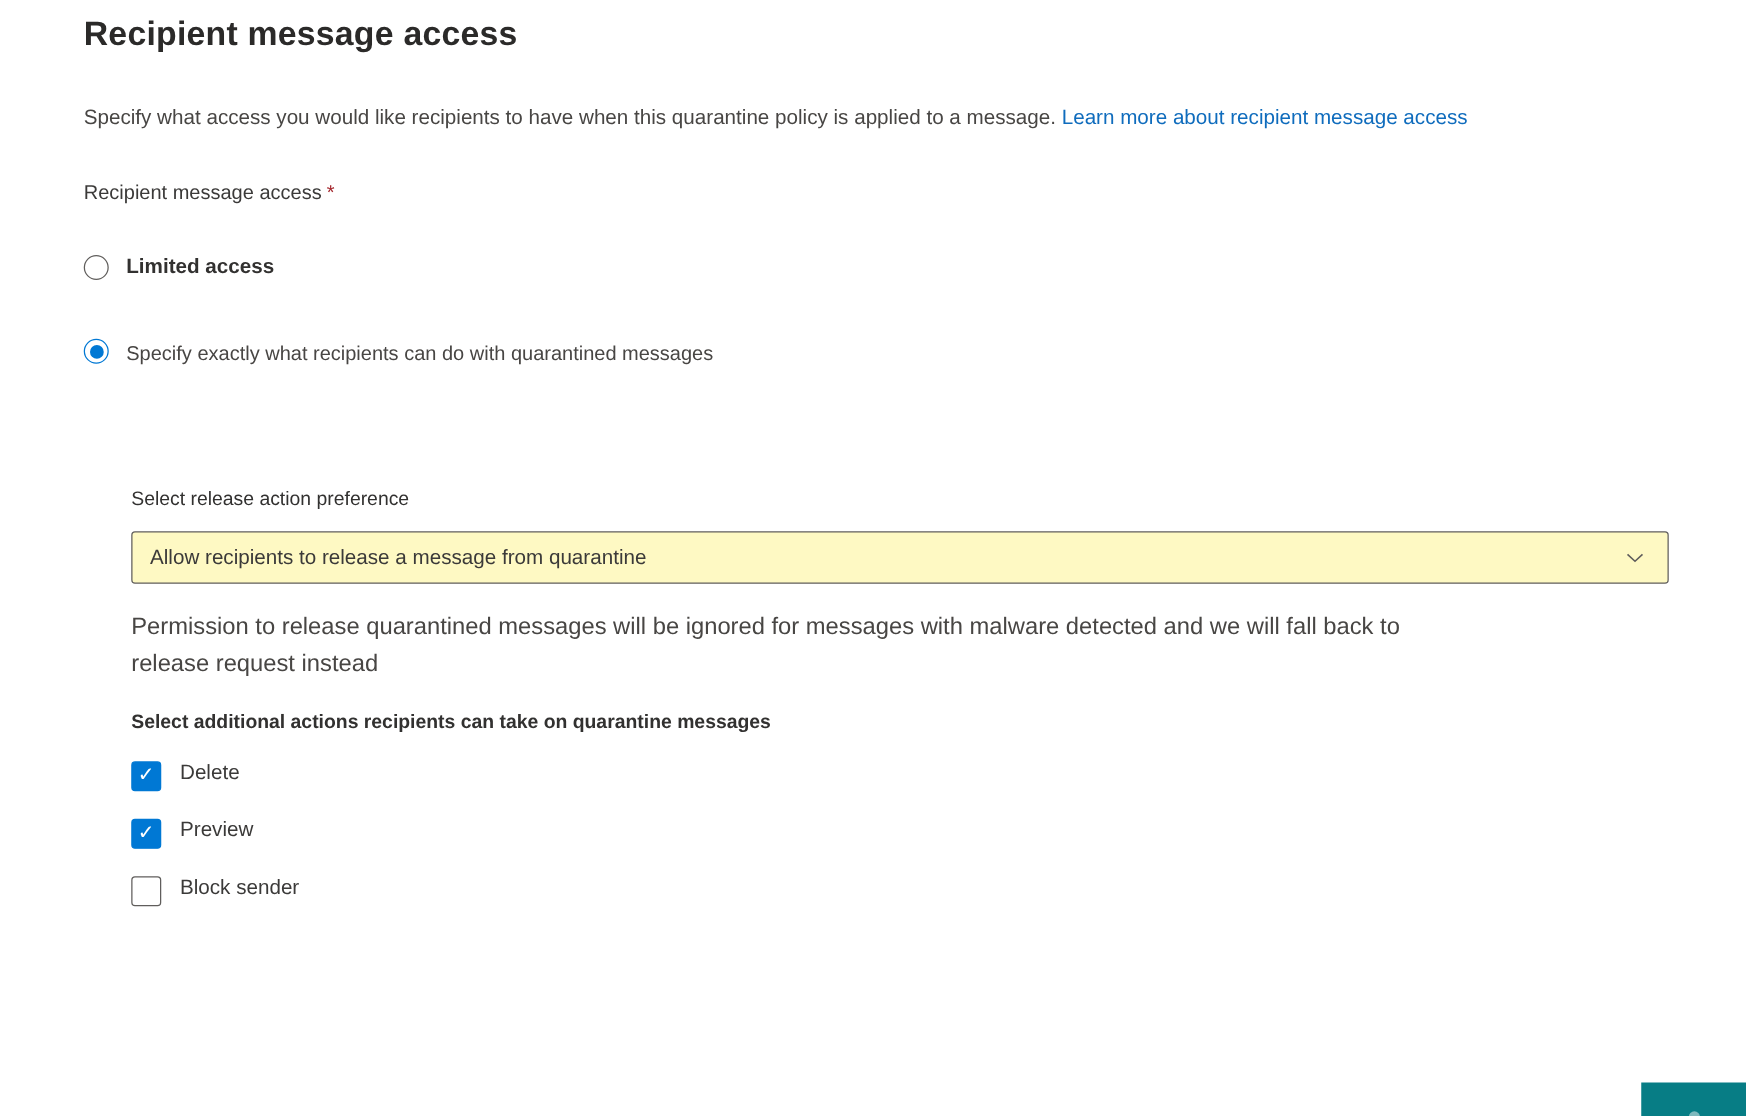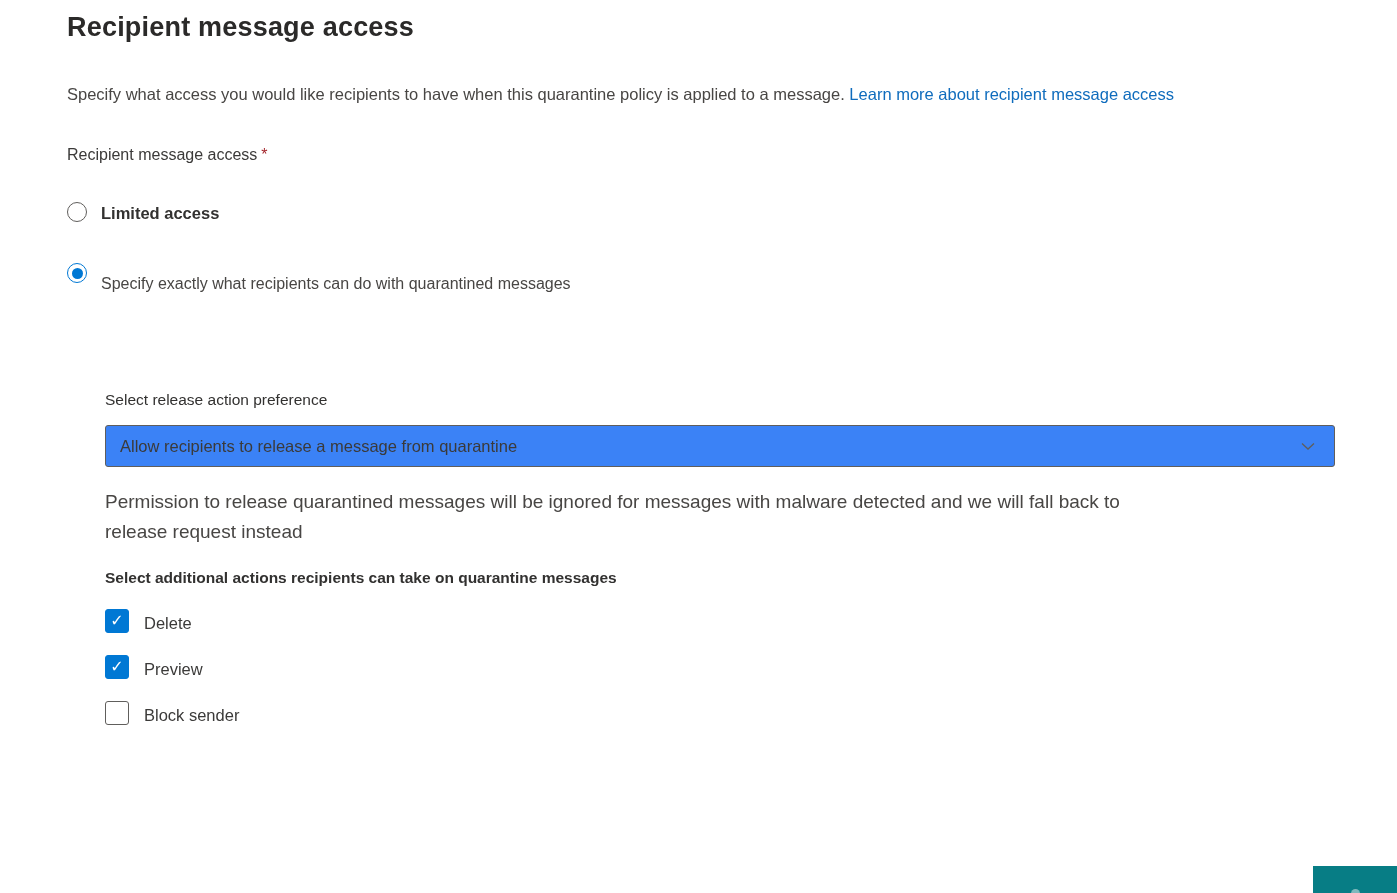--- a/index.html
+++ b/index.html
@@ -41,21 +41,21 @@
     color: #3b3a39;
   }
   .required {
     color: #a4262c;
     margin-left: 4px;
   }
   
   .radio-group { margin-top: 20px; }
   .option {
     display: flex;
-    align-items: flex-start;
+    align-items: center;
     margin-top: 37px;
     cursor: pointer;
   }
   .radio {
     flex: 0 0 auto;
     width: 20px; height: 20px;
     border: 1.5px solid #605e5c;
     border-radius: 50%;
     margin-top: 1px;
     position: relative;
@@ -96,21 +96,21 @@
     margin-top: 16px;
     width: 1230px;
     height: 42px;
     border: 1px solid #605e5c;
     border-radius: 3px;
     display: flex;
     align-items: center;
     justify-content: space-between;
     padding: 0 14px 0 14px;
     cursor: pointer;
-    background: #3b82f6;
+    background: #fef9c3;
   }
   .dropdown-value {
     font-size: 16.5px;
     color: #3b3a39;
   }
   .dropdown-chevron { display: flex; align-items: center; margin-right: 4px; }
   .sub-note {
     margin-top: 20px;
     font-size: 19px;
     line-height: 30px;
@@ -120,21 +120,21 @@
   .sub-label-2 {
     margin-top: 22px;
     font-size: 15.5px;
     font-weight: 700;
     color: #323130;
   }
   
   .checkbox-list { margin-top: 8px; }
   .check-row {
     display: flex;
-    align-items: flex-end;
+    align-items: flex-start;
     margin-top: 22px;
     cursor: pointer;
   }
   .checkbox {
     flex: 0 0 auto;
     width: 24px; height: 24px;
     border: 1px solid #605e5c;
     border-radius: 3px;
     background: #fff;
     display: flex;

